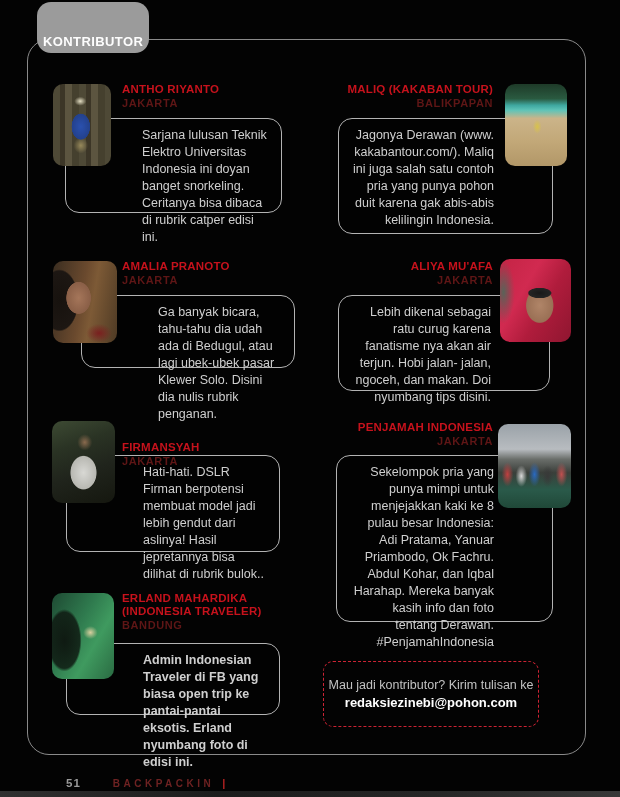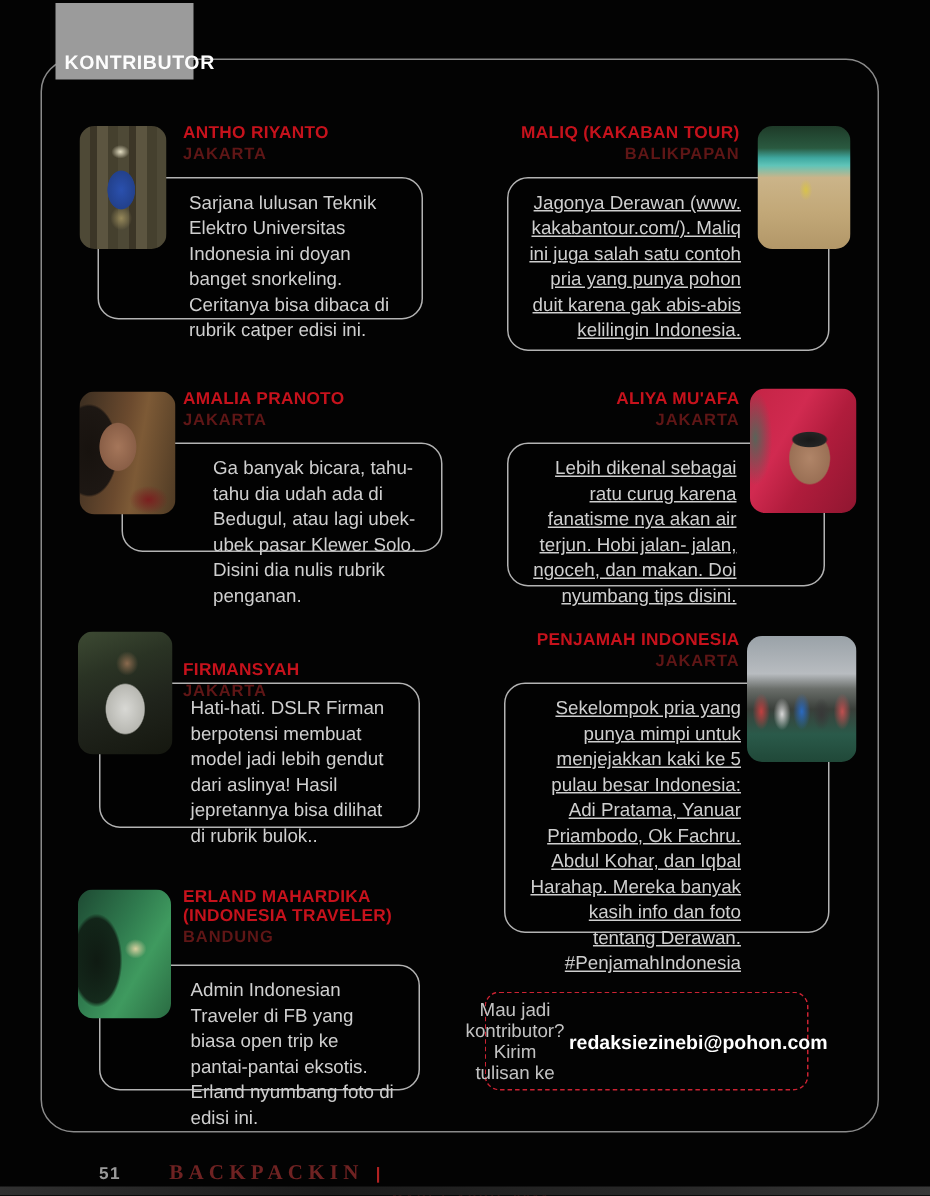--- a/index.html
+++ b/index.html
@@ -4,55 +4,55 @@
 <style>
   html,body{margin:0;padding:0;background:#000;overflow:hidden;}
   #page{position:relative;width:620px;height:797px;background:#030303;
         font-family:"Liberation Sans",sans-serif;}
 
   
   .frame{position:absolute;left:27px;top:39px;width:557px;height:714px;
          border:1px solid #8a8a8a;border-radius:22px;z-index:1;}
 
   
-  .section-box{position:absolute;left:37px;top:2px;width:92px;height:51px;
-               background:#9b9b9b;z-index:3;}
+  .section-box{position:absolute;left:37px;top:2px;width:112px;height:51px;
+               background:#9b9b9b;z-index:3;border-radius:14px;}
   .section-box span{position:absolute;left:6px;bottom:4px;font-size:13px;
                font-weight:bold;color:#fdfdfd;letter-spacing:.4px;}
 
   
   .photo{position:absolute;border-radius:10px;z-index:4;}
   .meta{position:absolute;z-index:3;}
   .meta .name{font-size:11.5px;font-weight:bold;color:#c6121c;
               letter-spacing:.2px;line-height:13px;text-transform:uppercase;}
   .meta .loc{font-size:11px;font-weight:bold;color:#5f1616;
              letter-spacing:.6px;line-height:13px;margin-top:1px;text-transform:uppercase;}
   .meta.right{text-align:right;}
   .bubble{position:absolute;border:1.4px solid #b3b3b3;border-radius:14px;
           color:#cfcfcf;font-size:12.5px;line-height:17px;z-index:2;
           background:rgba(0,0,0,.2);box-sizing:border-box;}
-  .bubble.l{padding:8px 12px 0 60px;text-align:left;}
-  .bubble.r{padding:8px 58px 0 12px;text-align:right;text-decoration:underline;}
+  .bubble.l{padding:8px 12px 0 76px;text-align:left;}
+  .bubble.r{padding:8px 58px 0 12px;text-align:right;}
 
   
   .p-antho {left:53px; top:84px; width:58px;height:82px;}
   .m-antho {left:122px;top:83px; width:170px;}
   .b-antho {left:65px; top:118px;width:217px;height:95px;}
 
   .p-amalia{left:53px; top:261px;width:64px;height:82px;}
   .m-amalia{left:122px;top:260px;width:170px;}
   .b-amalia{left:81px; top:295px;width:214px;height:73px;}
 
   .p-firman{left:52px; top:421px;width:63px;height:82px;}
   .m-firman{left:122px;top:441px;width:170px;}
   .b-firman{left:66px; top:455px;width:214px;height:97px;}
 
   .p-erland{left:52px; top:593px;width:62px;height:86px;}
   .m-erland{left:122px;top:592px;width:152px;}
-  .b-erland{left:66px; top:643px;width:214px;height:84px;}
+  .b-erland{left:66px; top:643px;width:214px;height:72px;font-weight:bold;}
 
   .p-maliq {left:505px;top:84px; width:62px;height:82px;}
   .m-maliq {left:300px;top:83px; width:193px;}
   .b-maliq {left:338px;top:118px;width:215px;height:116px;}
 
   .p-aliya {left:500px;top:259px;width:71px;height:83px;}
   .m-aliya {left:300px;top:260px;width:193px;}
   .b-aliya {left:338px;top:295px;width:212px;height:96px;}
 
   .p-penja {left:498px;top:424px;width:73px;height:84px;}
@@ -90,30 +90,30 @@
     radial-gradient(ellipse 8px 17px at 13% 60%, #c04040 0%, rgba(192,64,64,0) 72%),
     radial-gradient(ellipse 8px 15px at 32% 62%, #d8d8d8 0%, rgba(216,216,216,0) 72%),
     radial-gradient(ellipse 8px 17px at 50% 60%, #2a6ac0 0%, rgba(42,106,192,0) 72%),
     radial-gradient(ellipse 8px 15px at 68% 62%, #383838 0%, rgba(56,56,56,0) 72%),
     radial-gradient(ellipse 8px 17px at 87% 60%, #c05050 0%, rgba(192,80,80,0) 72%),
     linear-gradient(180deg,#9aa2a8 0%,#b8bcc0 30%,#6a6e6a 42%,#3a3f3a 58%,#2a5a4a 78%,#204838 100%);}
 
   
   .cta{position:absolute;left:323px;top:661px;width:216px;height:66px;
        border:1.6px dashed #cc2333;border-radius:10px;box-sizing:border-box;
-       display:flex;align-items:center;justify-content:center;
-       gap:3px;z-index:2;text-align:center;}
+       display:flex;flex-direction:column;align-items:center;justify-content:center;
+       gap:3px;z-index:2;text-align:left;}
   .cta .l1{color:#c2c2c2;font-size:12.5px;}
   .cta .l2{color:#ffffff;font-size:13px;font-weight:bold;}
 
   
   .footer{position:absolute;left:66px;top:763px;display:flex;align-items:center;z-index:3;}
   .pgnum{color:#9a9a9a;font-size:11.5px;font-weight:bold;letter-spacing:1px;}
-  .maglogo{margin-left:32px;font-family:Liberation Serif, serif;font-weight:bold;
-           font-size:14px;letter-spacing:3.5px;color:#6e2222;}
+  .maglogo{margin-left:32px;font-family:Liberation Sans, sans-serif;font-weight:bold;
+           font-size:10px;letter-spacing:3.5px;color:#6e2222;}
   .sep{margin-left:8px;color:#b22222;font-size:11px;font-weight:bold;}
   .issue{margin-left:8px;color:#571818;font-size:8px;font-weight:bold;letter-spacing:2px;margin-top:31px;}
 
   .bottom-strip{position:absolute;left:0;bottom:0;width:620px;height:6px;z-index:5;
        background:linear-gradient(90deg,#303030 0%,#1c1c1c 35%,#262626 70%,#383838 100%);}
 </style>
 </head>
 <body>
 
 <div id="page">
@@ -164,21 +164,21 @@
     <div class="name">ALIYA MU'AFA</div>
     <div class="loc">JAKARTA</div>
   </div>
   <div class="bubble r b-aliya">Lebih dikenal sebagai ratu curug karena fanatisme nya akan air terjun. Hobi jalan- jalan, ngoceh, dan makan. Doi nyumbang tips disini.</div>
 
   <div class="photo p-penja"></div>
   <div class="meta right m-penja">
     <div class="name">PENJAMAH INDONESIA</div>
     <div class="loc">JAKARTA</div>
   </div>
-  <div class="bubble r b-penja">Sekelompok pria yang punya mimpi untuk menjejakkan kaki ke 5 pulau besar Indonesia: Adi Pratama, Yanuar Priambodo, Ok Fachru. Abdul Kohar, dan Iqbal Harahap. Mereka banyak kasih info dan foto tentang Derawan. #PenjamahIndonesia</div>
+  <div class="bubble r b-penja">Sekelompok pria yang punya mimpi untuk menjejakkan kaki ke 8 pulau besar Indonesia: Adi Pratama, Yanuar Priambodo, Ok Fachru. Abdul Kohar, dan Iqbal Harahap. Mereka banyak kasih info dan foto tentang Derawan. #PenjamahIndonesia</div>
 
   <div class="cta">
     <div class="l1">Mau jadi kontributor? Kirim tulisan ke</div>
     <div class="l2">redaksiezinebi@pohon.com</div>
   </div>
 
   <div class="footer">
     <span class="pgnum">51</span>
     <span class="maglogo">BACKPACKIN</span>
     <span class="sep">|</span>

